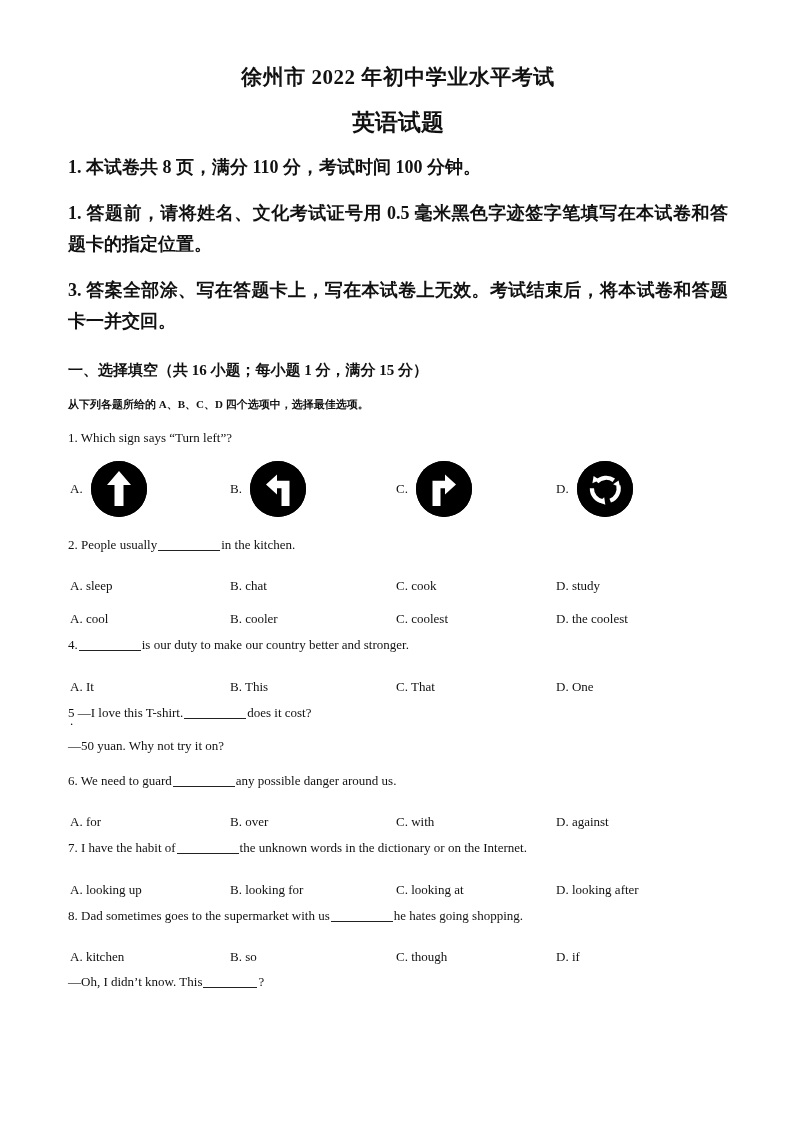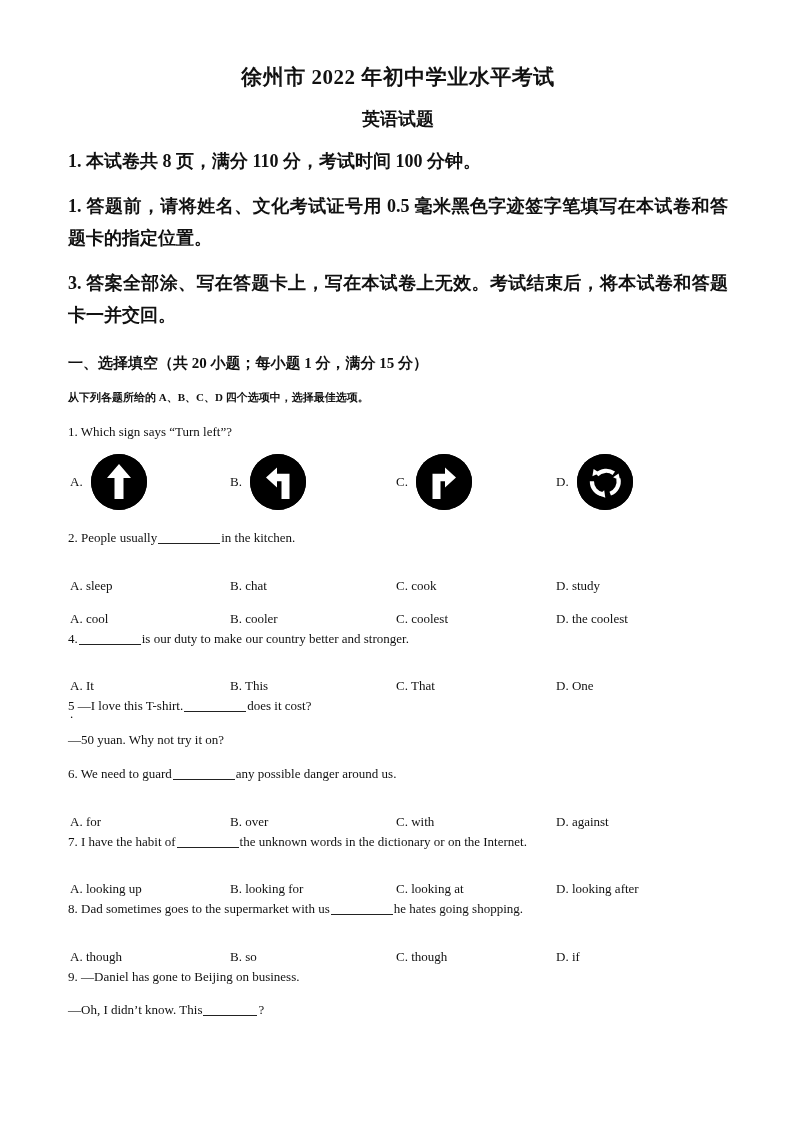--- a/index.html
+++ b/index.html
@@ -31,21 +31,21 @@
     text-align: center;
     font-weight: bold;
     font-size: 21px;
     letter-spacing: 0.5px;
     margin-top: 64px;
     line-height: 1.3;
   }
   .title-sub {
     text-align: center;
     font-weight: bold;
-    font-size: 18px;
+    font-size: 23px;
     margin-top: 17px;
     line-height: 1.3;
   }
 
   
   .notice-heading {
     font-weight: bold;
     font-size: 14.5px;
     margin-top: 26px;
     line-height: 1.5;
@@ -111,21 +111,21 @@
   
   .opts {
     position: relative;
     font-size: 13px;
     margin-top: 15px;
     height: 18px;
     line-height: 1.4;
   }
   .opts span {
     position: absolute;
-    top: 14px;
+    top: 8px;
     white-space: nowrap;
   }
   .opt-a { left: 2px; }
   .opt-b { left: 162px; }
   .opt-c { left: 328px; }
   .opt-d { left: 488px; }
 
   
   .opts-sign {
     position: relative;
@@ -171,21 +171,21 @@
 <div class="page">
   <div class="doc">
 
     <div class="title-main">徐州市 2022 年初中学业水平考试</div>
     <div class="title-sub">英语试题</div>
 
     <div class="notice-item">1. 本试卷共 8 页，满分 110 分，考试时间 100 分钟。</div>
     <div class="notice-item">1. 答题前，请将姓名、文化考试证号用 0.5 毫米黑色字迹签字笔填写在本试卷和答题卡的指定位置。</div>
     <div class="notice-item">3. 答案全部涂、写在答题卡上，写在本试卷上无效。考试结束后，将本试卷和答题卡一并交回。</div>
 
-    <div class="section-heading">一、选择填空（共 20 小题；每小题 1 分，满分 15 分）</div>
+    <div class="section-heading">一、选择填空（共 16 小题；每小题 1 分，满分 15 分）</div>
     <div class="section-direction">从下列各题所给的 A、B、C、D 四个选项中，选择最佳选项。</div>
 
     <div class="q-stem">1. Which sign says “Turn left”?</div>
     <div class="opts-sign">
 
       <div class="slot opt-a">
         <span class="lbl">A.</span>
         <span class="sign">
           <svg viewBox="0 0 56 56" width="56" height="56" aria-hidden="true">
             <circle cx="28" cy="28" r="28" fill="#000"></circle>
@@ -286,27 +286,26 @@
       <span class="opt-a">A. looking up</span>
       <span class="opt-b">B. looking for</span>
       <span class="opt-c">C. looking at</span>
       <span class="opt-d">D. looking after</span>
     </div>
 
     <div class="q-stem tight">
       <span>8. Dad sometimes goes to the supermarket with us</span><span class="blank"></span><span>he hates going shopping.</span>
     </div>
     <div class="opts">
-      <span class="opt-a">A. though</span>
+      <span class="opt-a">A. kitchen</span>
       <span class="opt-b">B. so</span>
       <span class="opt-c">C. though</span>
       <span class="opt-d">D. if</span>
     </div>
 
-    <div class="q-stem tight">9. —Daniel has gone to Beijing on business.</div>
     <div class="q-cont">
       <span>—Oh, I didn’t know. This</span><span class="blank short"></span><span>?</span>
     </div>
 
   </div>
 
   <div class="footer">12 https://xkw88.cn</div>
 </div>
 
 </body></html>

